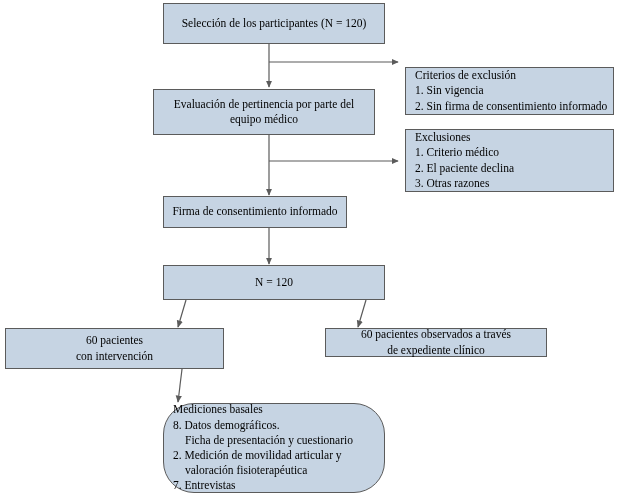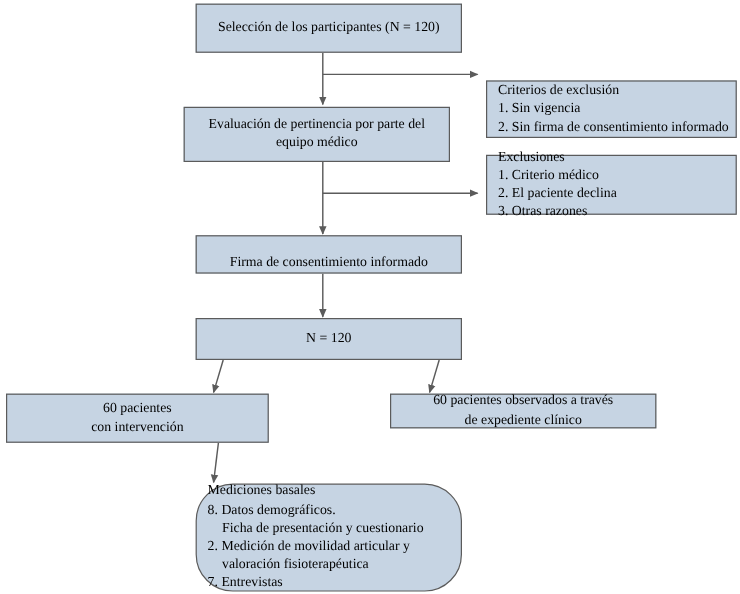--- a/index.html
+++ b/index.html
@@ -90,28 +90,28 @@
     <span class="line">Criterios de exclusión</span>
     <span class="line">1. Sin vigencia</span>
     <span class="line">2. Sin firma de consentimiento informado</span>
   </div>
 
   <div class="node center" style="left:153px; top:89px; width:222px; height:46px;">
     <span class="line">Evaluación de pertinencia por parte del</span>
     <span class="line">equipo médico</span>
   </div>
 
-  <div class="node leftal" style="left:405px; top:129px; width:209px; height:50px;text-align:center;">
+  <div class="node leftal" style="left:405px; top:129px; width:209px; height:63px;text-align:center;">
     <span class="line">Exclusiones</span>
     <span class="line">1. Criterio médico</span>
     <span class="line">2. El paciente declina</span>
     <span class="line">3. Otras razones</span>
   </div>
 
-  <div class="node center" style="left:163px; top:196px; width:222px; height:32px;justify-content:flex-end;">
+  <div class="node center" style="left:163px; top:196px; width:184px; height:32px;">
     <span class="line">Firma de consentimiento informado</span>
   </div>
 
   <div class="node center" style="left:163px; top:265px; width:222px; height:35px;">
     <span class="line">N = 120</span>
   </div>
 
   <div class="node center" style="left:5px; top:328px; width:219px; height:41px;">
     <span class="line">60 pacientes</span>
     <span class="line">con intervención</span>

